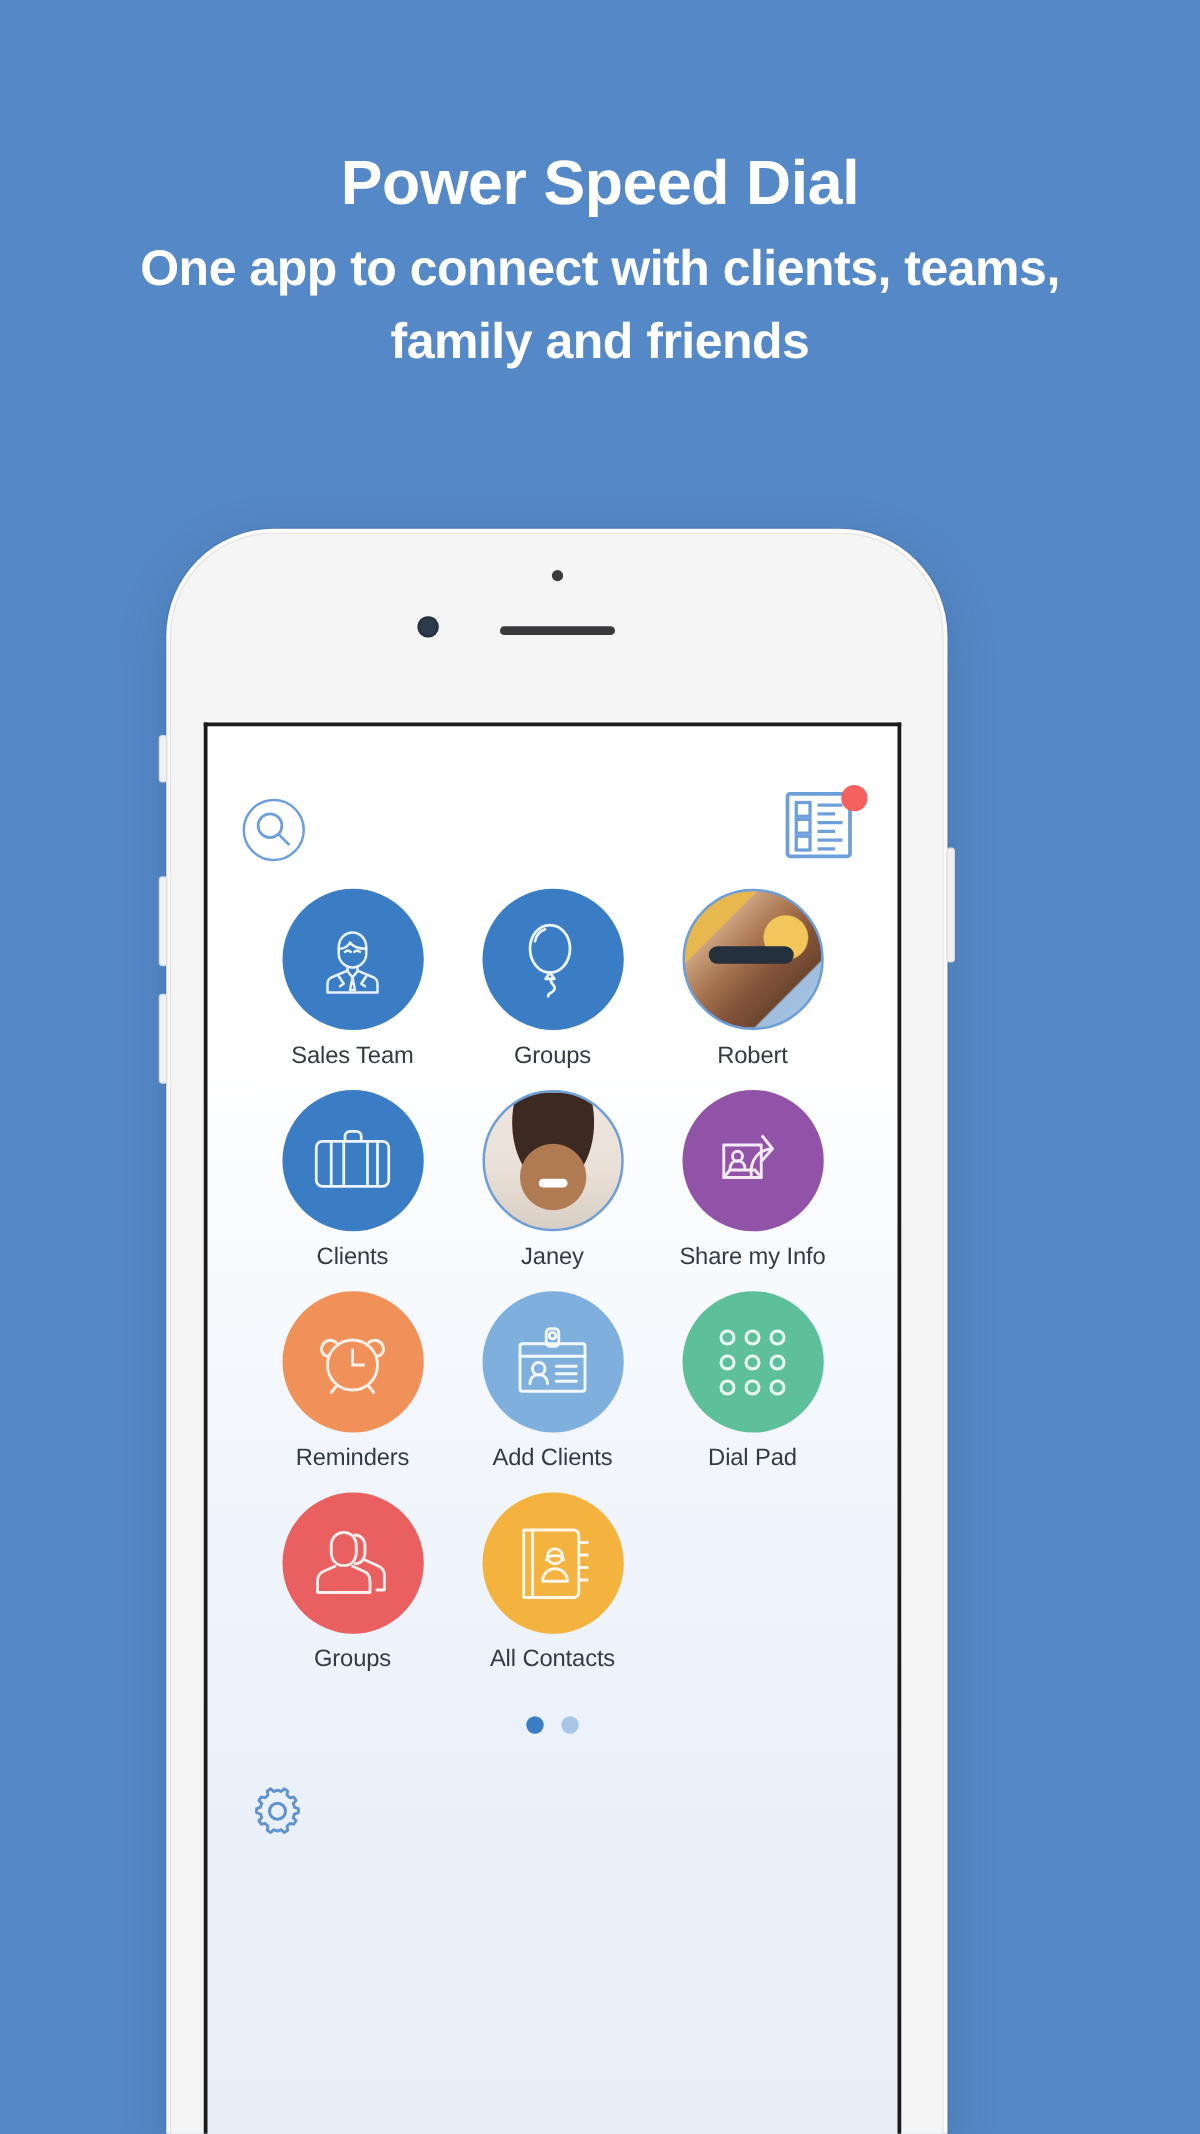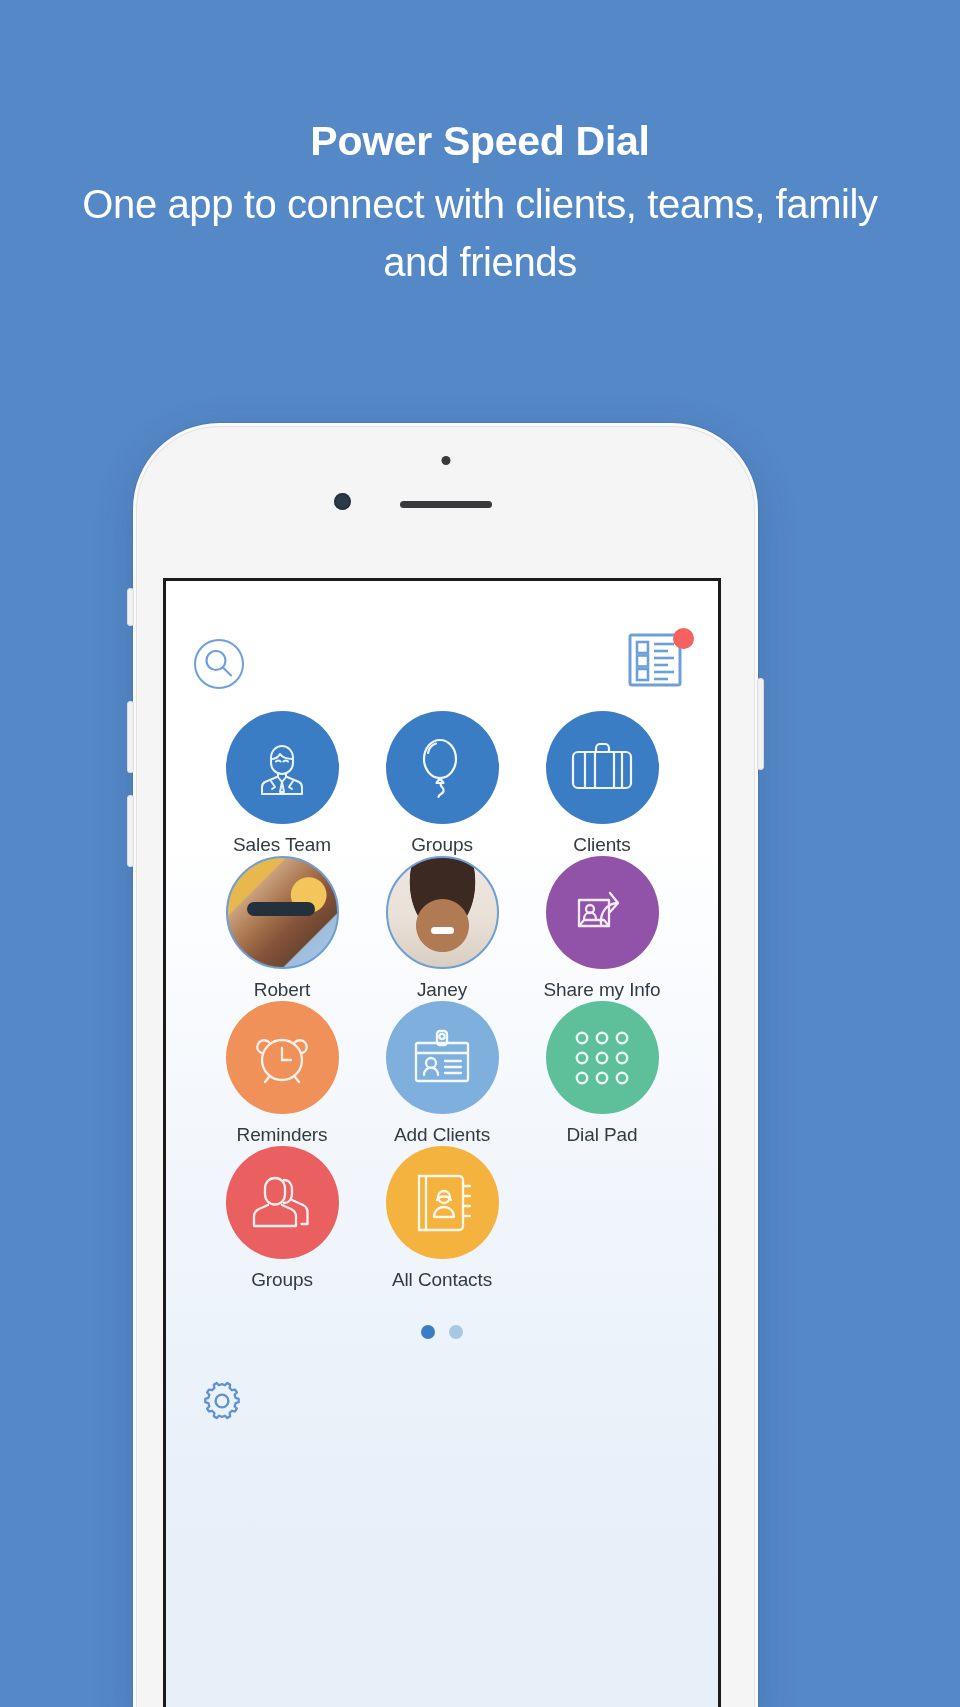--- a/index.html
+++ b/index.html
@@ -14,29 +14,29 @@
   }
 
   
   .headline-wrap {
     position: absolute;
     top: 118px; left: 0; right: 0;
     text-align: center;
     color: #ffffff;
   }
   .headline-title {
-    font-size: 41px;
+    font-size: 50px;
     font-weight: bold;
     letter-spacing: -0.3px;
     line-height: 1.15;
     margin-bottom: 10px;
   }
   .headline-sub {
     font-size: 40px;
-    font-weight: 400;
+    font-weight: 700;
     line-height: 1.45;
     letter-spacing: -0.4px;
     padding: 0 80px;
   }
 
   
   .phone {
     position: absolute;
     left: 133px;
     top: 423px;
@@ -123,20 +123,21 @@
     width: 21px; height: 21px;
     background: #f4615e;
     border-radius: 50%;
   }
 
   
   .grid {
     padding: 0 36px;
     display: grid;
     grid-template-columns: repeat(3, 1fr);
+    row-gap: 16px;
     justify-items: center;
   }
   .tile { width: 150px; text-align: center; }
   .tile-circle {
     width: 113px; height: 113px;
     border-radius: 50%;
     margin: 0 auto;
     display: flex; align-items: center; justify-content: center;
     position: relative;
     overflow: hidden;
@@ -279,38 +280,38 @@
               <path d="M15 17c1-5 4.5-8.5 8-9.5"></path>
               <path d="M27 42l-3.5 5h7z"></path>
               <path d="M28 47c-2 4 4 4.5 2.5 8.5-1.2 3.2-5 2.5-5 5.5"></path>
             </g>
           </svg>
         </div>
         <div class="tile-label">Groups</div>
       </div>
 
       <div class="tile">
+        <div class="tile-circle photo-circle ph-robert"></div>
+        <div class="tile-label">Robert</div>
+      </div>
+
+      <div class="tile">
         <div class="tile-circle" style="background:#3b7dc4">
           <svg width="64" height="56" viewBox="0 0 64 56">
             <g fill="none" stroke="#eef5fc" stroke-width="2.2" stroke-linejoin="round">
               <rect x="3" y="12" width="58" height="36" rx="5"></rect>
               <line x1="15" y1="12" x2="15" y2="48"></line>
               <line x1="25" y1="12" x2="25" y2="48"></line>
               <line x1="44" y1="12" x2="44" y2="48"></line>
               <line x1="52" y1="12" x2="52" y2="48"></line>
               <path d="M26 12V8a4 4 0 0 1 4-4h5a4 4 0 0 1 4 4v4"></path>
             </g>
           </svg>
         </div>
         <div class="tile-label">Clients</div>
-      </div>
-
-      <div class="tile">
-        <div class="tile-circle photo-circle ph-robert"></div>
-        <div class="tile-label">Robert</div>
       </div>
 
       <div class="tile">
         <div class="tile-circle photo-circle ph-janey"></div>
         <div class="tile-label">Janey</div>
       </div>
 
 
       <div class="tile">
         <div class="tile-circle" style="background:#9153a8">

